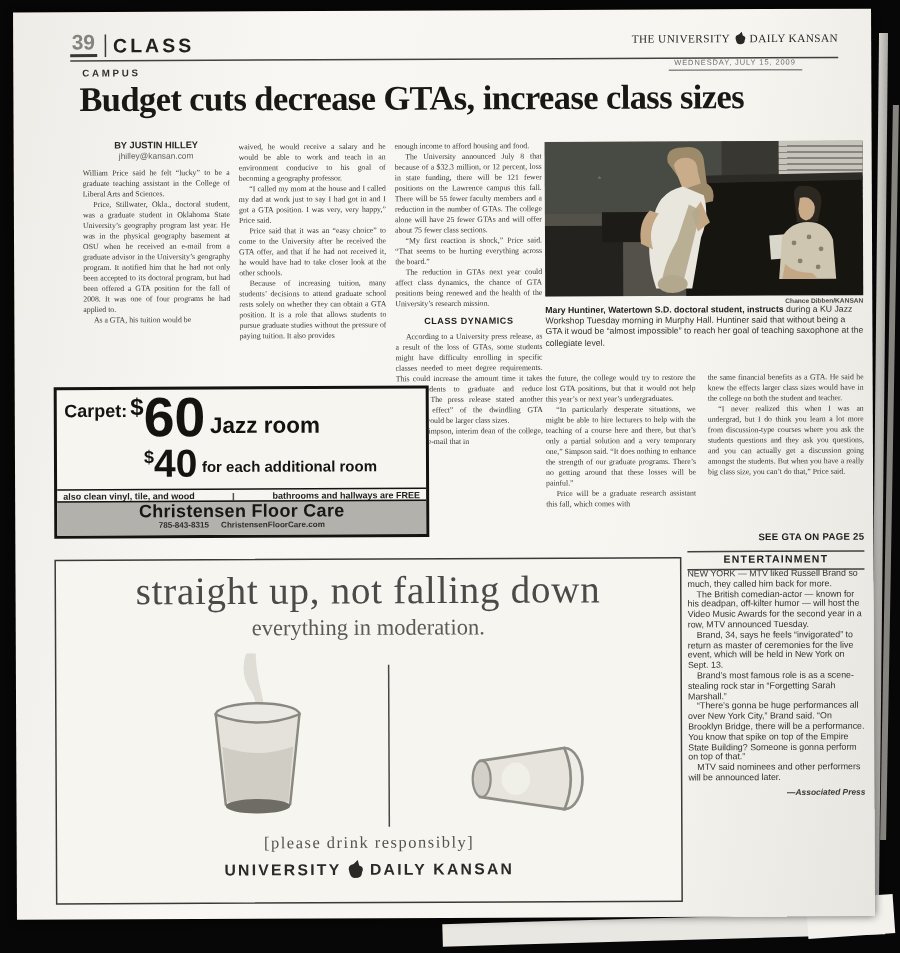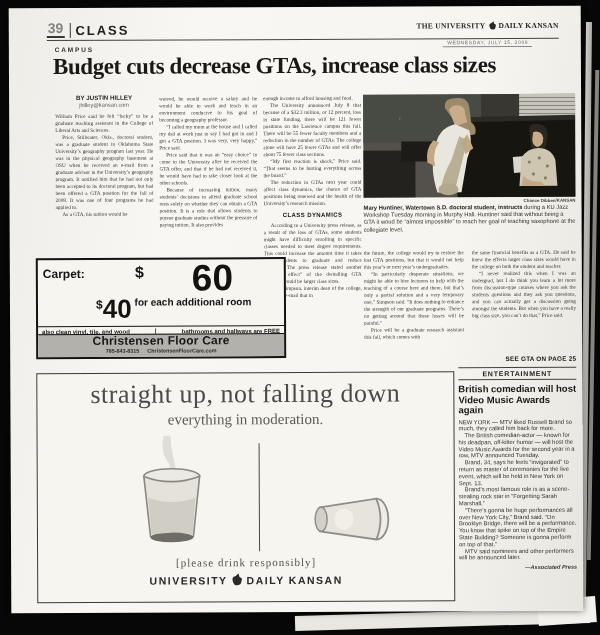--- a/index.html
+++ b/index.html
@@ -18,21 +18,21 @@
         background:linear-gradient(100deg,#eeece7,#f8f7f3 28%,#f6f5f0 72%,#e7e5df);
         transform:rotate(-.25deg);box-shadow:0 0 6px rgba(0,0,0,.6);}
 
   
   .pageno-row{position:absolute;left:38px;top:13px;display:flex;align-items:flex-end;gap:5px;}
   .pageno{font-size:14px;font-weight:bold;color:#85837e;border-bottom:2px solid #3a3834;padding:0 1px 0 1px;line-height:15px;}
   .section-bar{width:1px;height:15px;background:#3a3834;}
   .section-name{font-size:13px;font-weight:bold;letter-spacing:2px;color:#22201d;line-height:15px;}
   .masthead{position:absolute;right:22px;top:15px;text-align:center;}
   .masthead-line{display:flex;align-items:center;gap:2px;justify-content:flex-end;}
-  .masthead-txt{font-family:"Liberation Serif",serif;font-weight:bold;font-size:7.5px;letter-spacing:.3px;text-transform:uppercase;color:#2a2825;}
+  .masthead-txt{font-family:"Liberation Serif",serif;font-weight:normal;font-size:7.5px;letter-spacing:.3px;text-transform:uppercase;color:#2a2825;}
   .masthead-date{font-size:5px;color:#6e6c68;letter-spacing:.6px;border-bottom:1px solid #8a8884;padding:1px 4px 1px 4px;display:inline-block;}
   .header-rule{position:absolute;left:38px;right:22px;top:32px;height:1px;background:#44423e;}
 
   .kicker{position:absolute;left:46px;top:38px;font-size:6.5px;font-weight:bold;letter-spacing:1.8px;color:#33312d;}
   .headline{position:absolute;left:44px;top:46px;width:520px;font-family:"Liberation Serif",serif;
             font-size:23px;font-weight:600;letter-spacing:-.4px;color:#191815;white-space:nowrap;}
 
   .byline-block{position:absolute;left:46px;top:86px;width:98px;text-align:center;}
   .byline{font-size:6.2px;font-weight:bold;color:#2a2825;}
   .byline-email{font-size:5.6px;color:#5f5d59;margin-top:1px;}
@@ -65,29 +65,29 @@
   .ph-amp{position:absolute;left:0;top:56px;width:52px;height:47px;background:#24221e;}
   .ph-amp2{position:absolute;left:38px;top:47px;width:32px;height:20px;background:#1c1b17;}
   .ph-sax-fig{position:absolute;left:52px;top:2px;width:88px;height:101px;}
   .ph-pianist-fig{position:absolute;left:138px;top:30px;width:74px;height:73px;}
   .photo-credit{position:absolute;left:354px;top:192px;width:212px;text-align:right;font-size:4.4px;font-weight:bold;color:#4a4844;}
   .caption{position:absolute;left:354px;top:198px;width:212px;font-size:5.8px;line-height:7.2px;color:#333129;text-align:left;}
   .caption b{color:#22201c;}
 
   
   .carpet-ad{position:absolute;left:26px;top:250px;width:246px;height:97px;border:2px solid #14130f;background:#f6f5f0;overflow:hidden;}
-  .carpet-row1{position:absolute;left:5px;top:2px;display:flex;align-items:flex-start;gap:48px;}
+  .carpet-row1{position:absolute;left:5px;top:2px;display:flex;align-items:flex-start;}
   .carpet-intro{font-size:12px;font-weight:bold;margin-top:5px;color:#14130f;}
   .dollar1{font-size:16px;font-weight:bold;margin:2px 0 0 2px;color:#14130f;}
   .amount1{font-size:37px;font-weight:bold;line-height:34px;color:#14130f;}
   .plabel1{font-size:15px;font-weight:bold;margin-top:14px;margin-left:3px;color:#14130f;}
   .carpet-row2{position:absolute;left:58px;top:37px;display:flex;align-items:flex-start;}
   .dollar2{font-size:12px;font-weight:bold;margin-top:1px;color:#14130f;}
   .amount2{font-size:26px;font-weight:bold;line-height:24px;color:#14130f;}
-  .plabel2{font-size:10px;font-weight:bold;margin-left:3px;color:#14130f;}
+  .plabel2{font-size:10px;font-weight:bold;margin-top:10px;margin-left:3px;color:#14130f;}
   .carpet-services{position:absolute;left:0;right:0;top:66px;border-top:1px solid #14130f;
                    display:flex;justify-content:space-between;padding:2px 4px;font-size:6px;font-weight:bold;color:#22211c;}
   .carpet-sep{width:1px;background:#55534e;margin:0 3px;}
   .carpet-bar{position:absolute;left:0;right:0;bottom:0;height:22px;background:#b3b1ac;text-align:center;border-top:1px solid #14130f;}
   .carpet-company{font-size:12px;font-weight:bold;color:#181713;line-height:13px;letter-spacing:.2px;}
   .carpet-contact{font-size:5.4px;font-weight:bold;color:#2e2d29;}
   .carpet-contact span{margin:0 4px;}
 
   
   .mod-ad{position:absolute;left:26px;top:365px;width:416px;height:228px;border:1.5px solid #3c3a36;background:#f6f5f0;overflow:hidden;}
@@ -261,24 +261,20 @@
       <span>University</span>
       <svg width="13" height="13" viewBox="0 0 14 14">
           <path d="M3,9 Q1,4 6,3 L9,0 L10,4 Q14,5 12,9 Q12,13 7,13 Q4,13 3,9 Z" fill="#2c2a26"></path>
         </svg>
       <span>Daily Kansan</span>
     </div>
   </div>
 
   <div class="ent">
     <div class="ent-label">ENTERTAINMENT</div>
-    <div class="ent-headline">
-      <div>British comedian will host</div>
-      <div>Video Music Awards again</div>
-    </div>
     <div class="ent-body">
       <p>NEW YORK — MTV liked Russell Brand so much, they called him back for more.</p>
       <p>The British comedian-actor — known for his deadpan, off-kilter humor — will host the Video Music Awards for the second year in a row, MTV announced Tuesday.</p>
       <p>Brand, 34, says he feels “invigorated” to return as master of ceremonies for the live event, which will be held in New York on Sept. 13.</p>
       <p>Brand’s most famous role is as a scene-stealing rock star in “Forgetting Sarah Marshall.”</p>
       <p>“There’s gonna be huge performances all over New York City,” Brand said. “On Brooklyn Bridge, there will be a performance. You know that spike on top of the Empire State Building? Someone is gonna perform on top of that.”</p>
       <p>MTV said nominees and other performers will be announced later.</p>
     </div>
     <div class="ent-credit">—Associated Press</div>
   </div>

